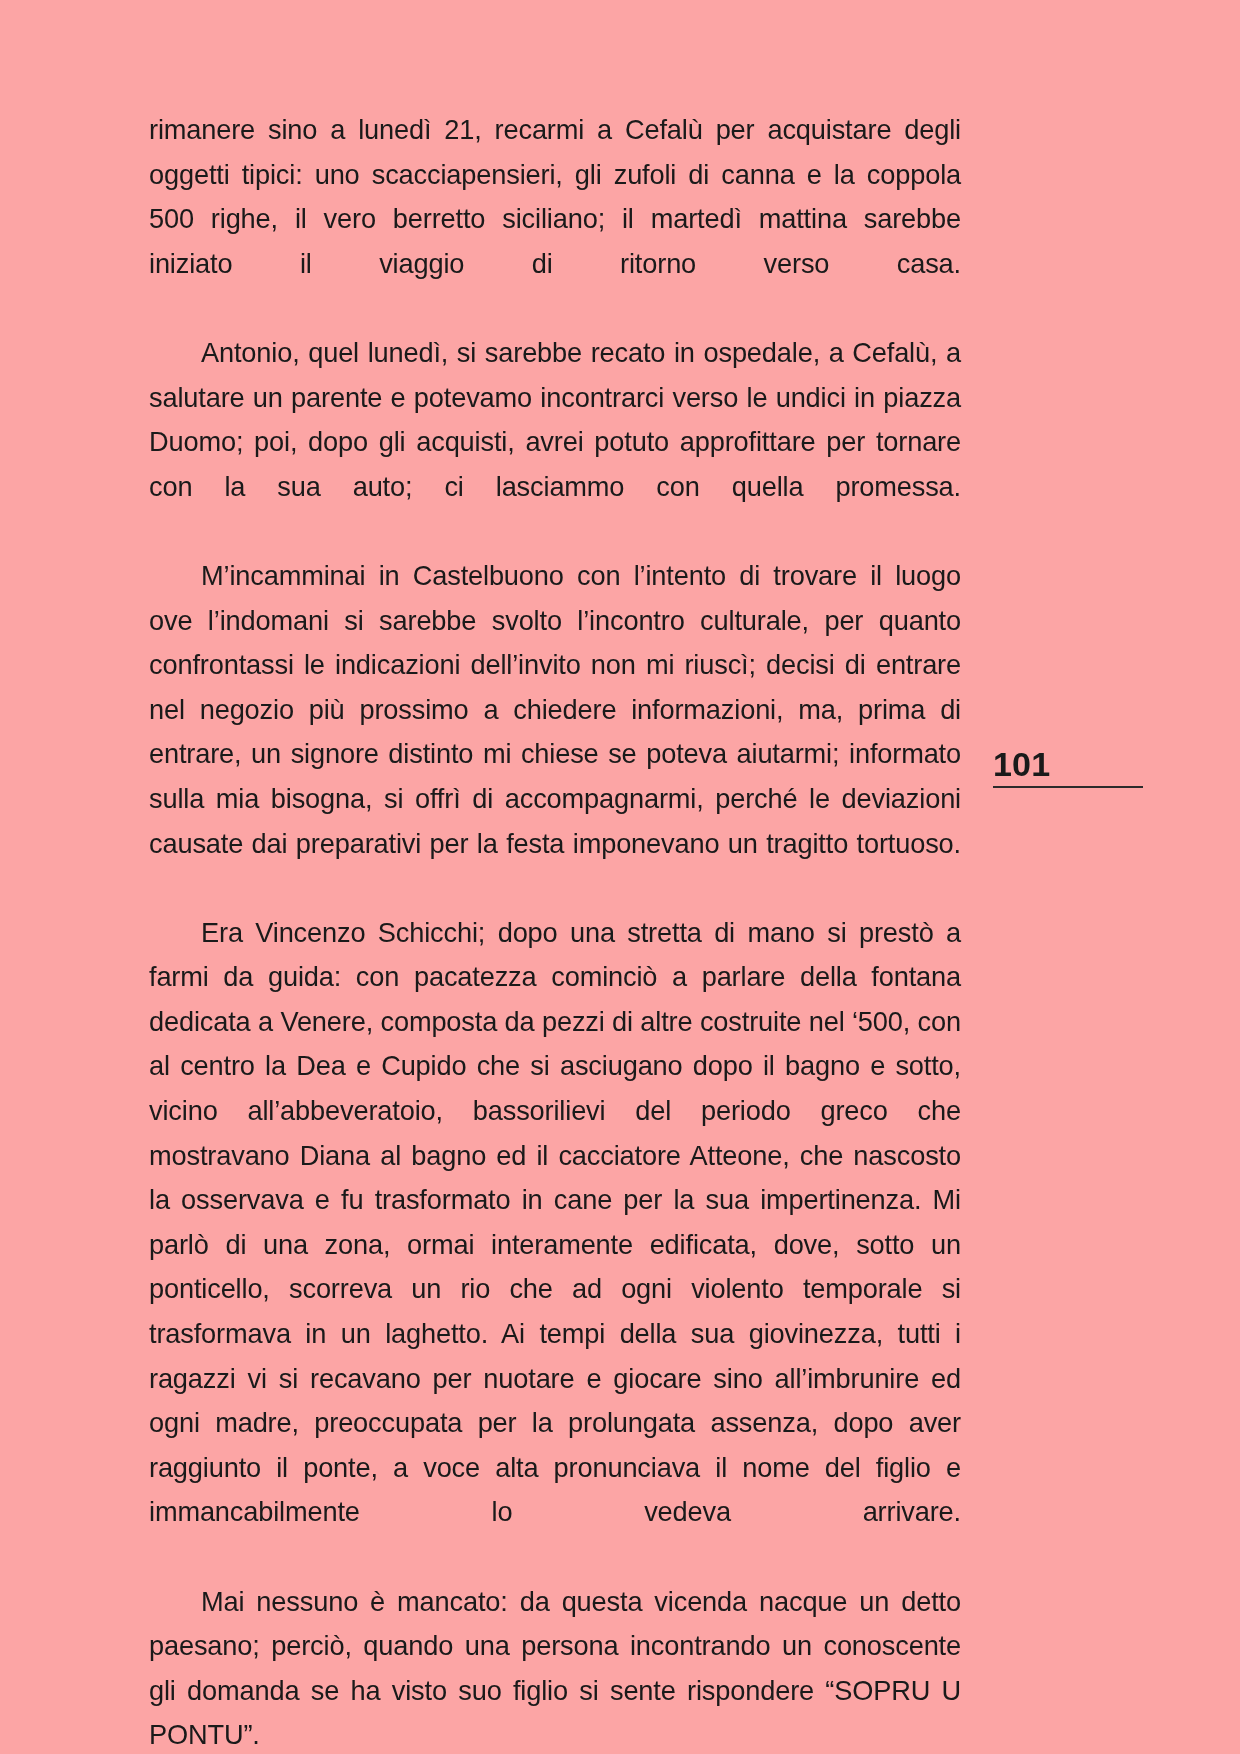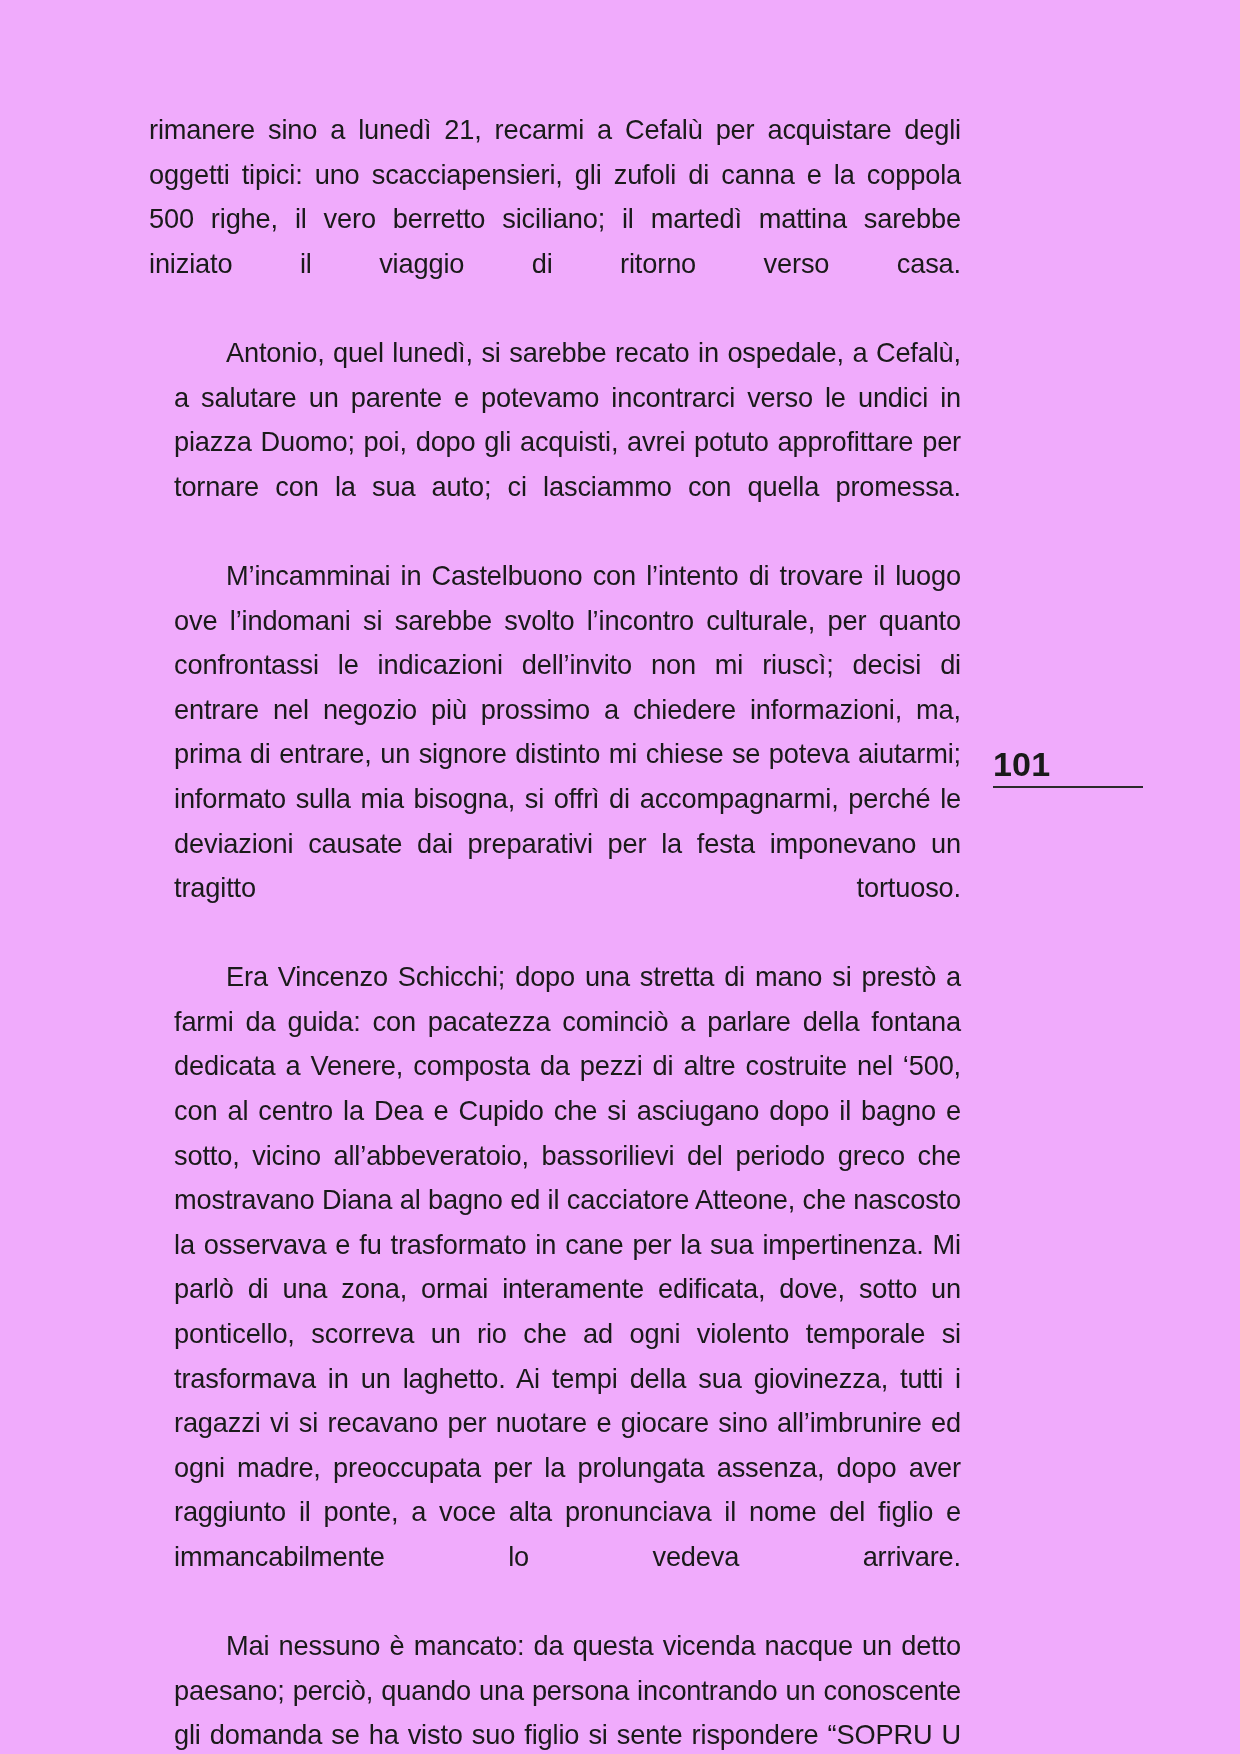--- a/index.html
+++ b/index.html
@@ -15,21 +15,21 @@
     position: relative;
     overflow: hidden;
   }
 
   .page {
     position: absolute;
     left: 0;
     top: 0;
     width: 1240px;
     height: 1754px;
-    background: #f0abfc;
+    background: #fca5a5;
   }
 
   
   .text-column {
     position: absolute;
     left: 149px;
     top: 108px;
     width: 812px;
   }
 
@@ -41,21 +41,20 @@
     line-height: 44.6px;
     letter-spacing: -0.15px;
     word-spacing: 0px;
     color: #1a1a1a;
     font-weight: 400;
     -webkit-font-smoothing: antialiased;
   }
 
   .para.indent {
     text-indent: 52px;
-    margin-left: 25px;
   }
 
   
   .para:after {
     content: "";
     display: inline-block;
     width: 100%;
   }
 
   

